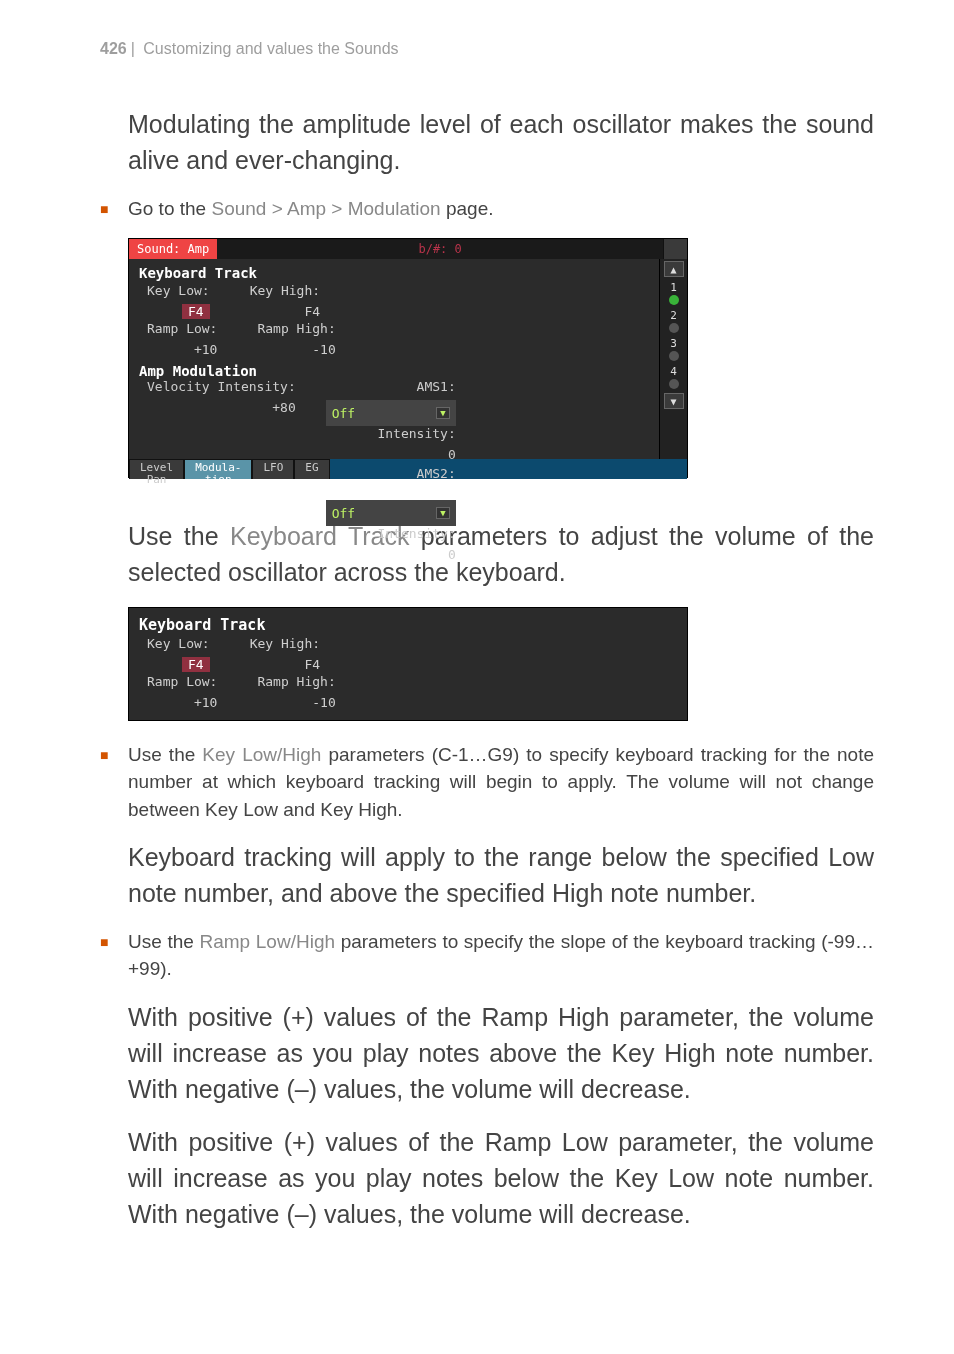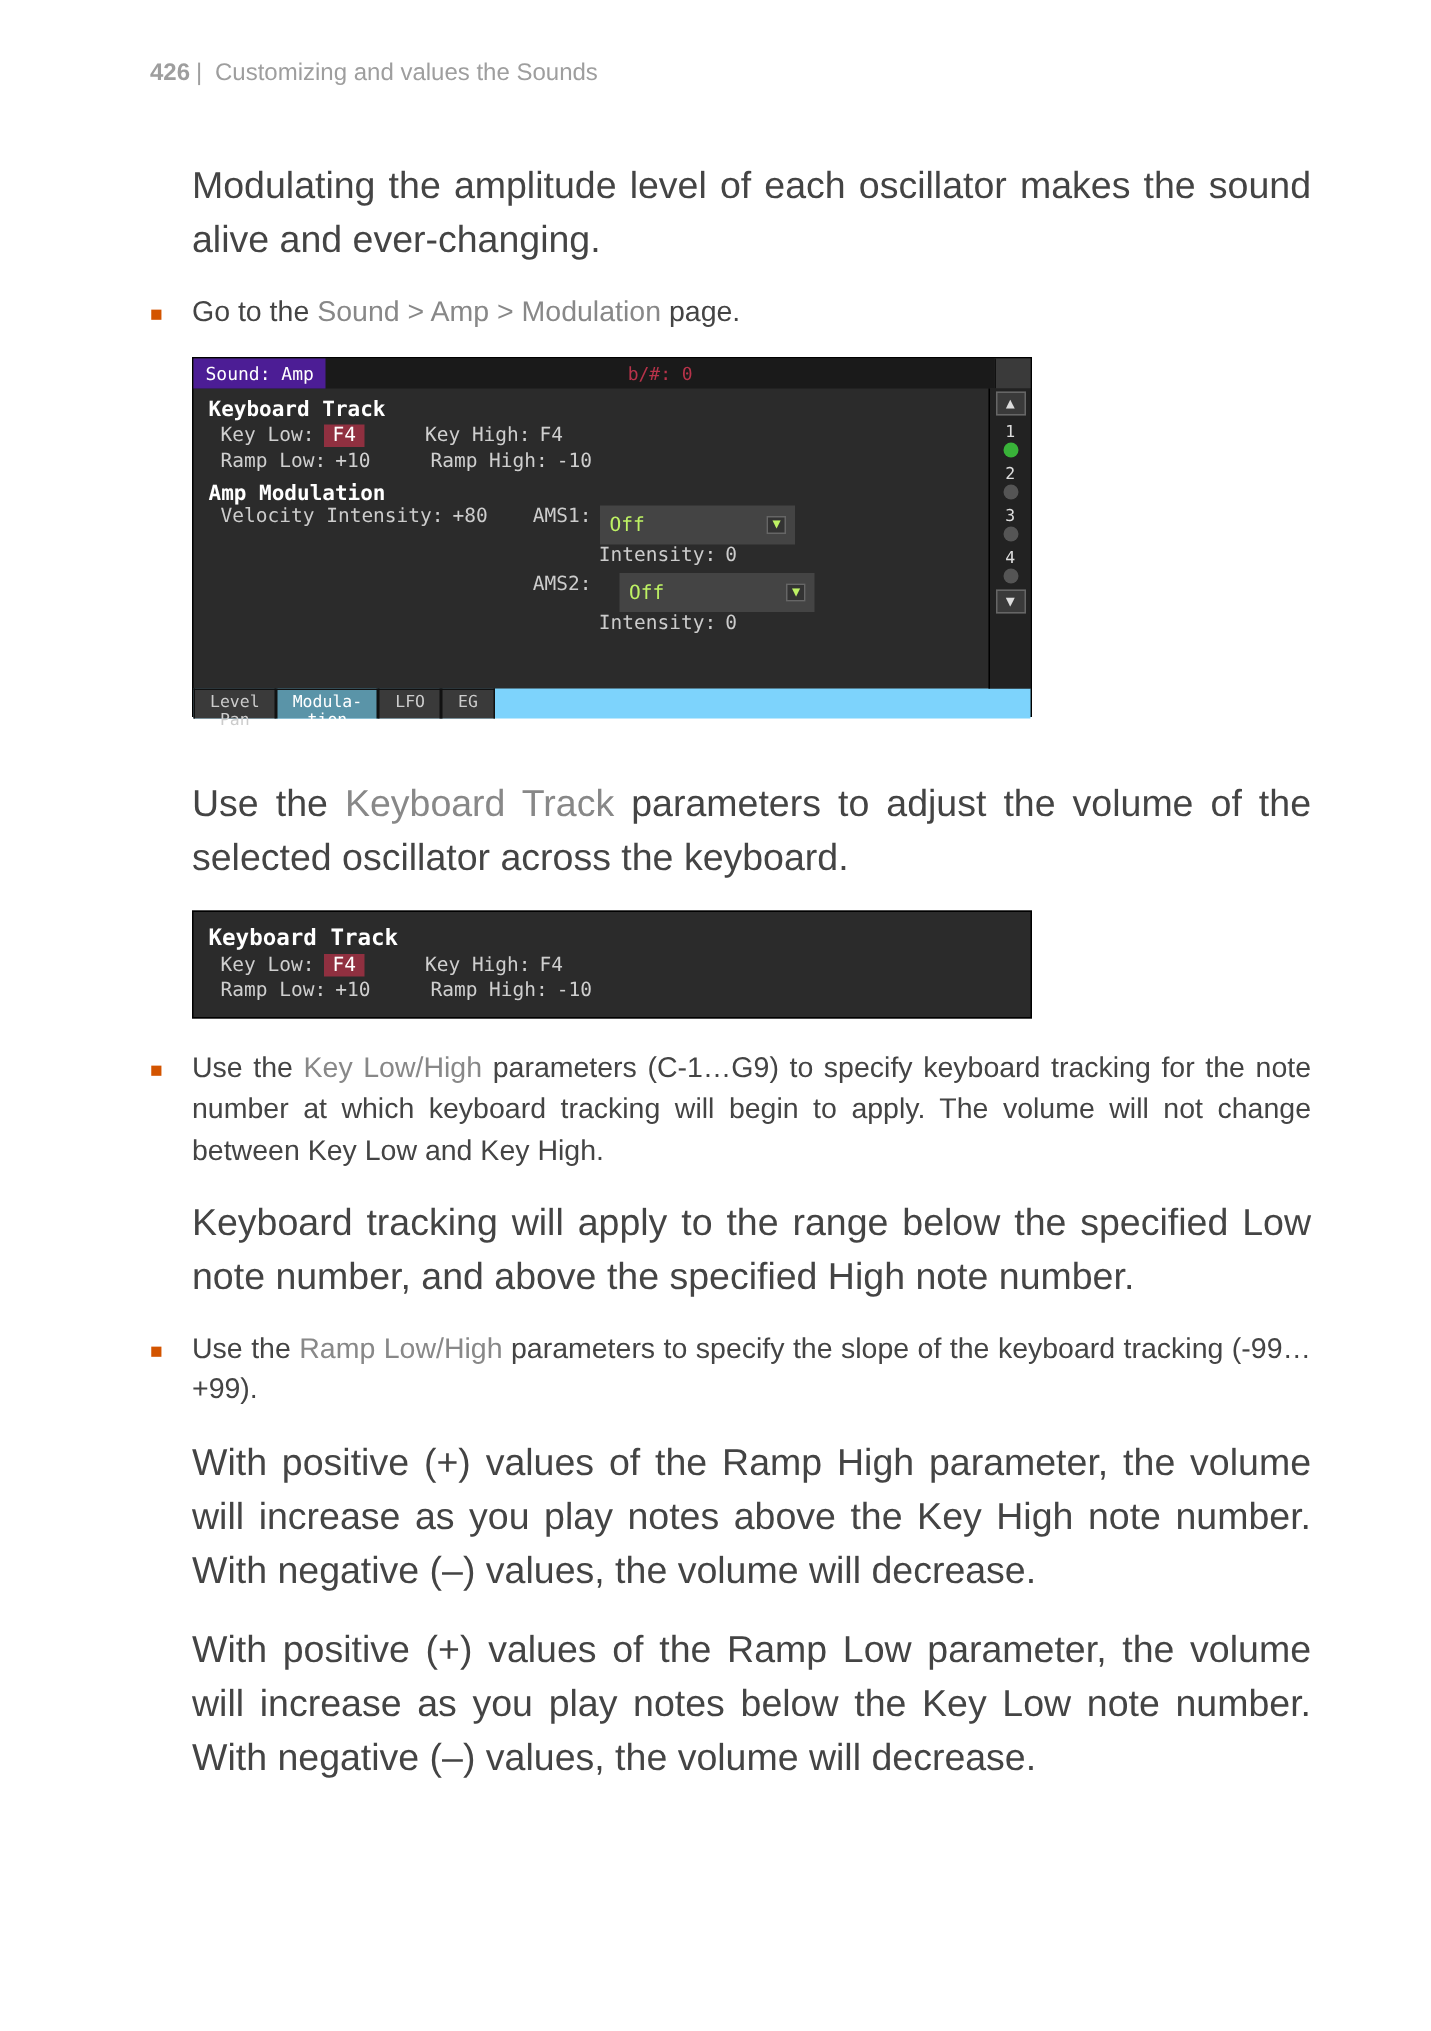--- a/index.html
+++ b/index.html
@@ -75,44 +75,44 @@
     position: relative;
   }
   .ui-titlebar {
     height: 20px;
     background: #1a1a1a;
     display: flex;
     align-items: center;
     font-size: 12px;
   }
   .ui-title-left {
-    background: #4c1d95;
+    background: #ef4444;
     color: #fff;
     padding: 2px 8px;
     height: 20px;
     display: flex;
     align-items: center;
   }
   .ui-title-mid { flex:1; text-align:center; color:#b8334a; }
   .ui-title-right { width: 24px; background:#3a3a3a; height:20px; border-left:1px solid #111;}
   .ui-body { display:flex; height: 200px; }
   .ui-main { flex:1; padding: 4px 10px; }
   .ui-side { width: 28px; background:#222; border-left:1px solid #000; display:flex; flex-direction:column; align-items:center; padding-top:2px; gap:4px;}
   .ui-side .arrow { width:20px; height:16px; background:#3a3a3a; color:#ddd; font-size:10px; display:flex; align-items:center; justify-content:center; border:1px solid #666;}
   .ui-side .led { width:18px; height:24px; display:flex; flex-direction:column; align-items:center; font-size:11px; color:#ddd; gap:1px;}
   .ui-side .dot-on { width:10px; height:10px; border-radius:50%; background:#39b339; }
   .ui-side .dot-off { width:10px; height:10px; border-radius:50%; background:#555; }
   .sect-title { font-weight: bold; color:#fff; font-size:14px; margin-top:2px; }
   .kv-row { display:flex; gap: 40px; font-size:13px; margin:2px 0 2px 8px; color:#cfcfcf;}
-  .kv { display:flex; gap:6px; align-items:flex-start; }
+  .kv { display:flex; gap:6px; align-items:flex-end;flex-direction:column; }
   .hl { background:#903040; color:#fff; padding:0 6px; }
   .sel { display:inline-flex; align-items:center; width:130px; background:#444; padding:0 6px; height:26px; color:#bef264; justify-content:space-between;}
   .sel .dd { font-size:9px; background:#333; padding:0 3px; border:1px solid #666;}
   .amp-block { margin-top:6px; }
-  .ui-tabs { height:20px; display:flex; background:#7dd3fc; }
+  .ui-tabs { height:20px; display:flex; background:#0c4a6e; }
   .ui-tab { padding:2px 10px; font-size:11px; color:#ccc; background:#3a3a3a; border:1px solid #111; border-bottom:none; line-height:12px; text-align:center;}
   .ui-tab.active { background:#5a94a8; color:#fff; }
   h2 {
     font-size: 24px;
     color: #1da6c9;
     font-weight: 500;
     margin: 10px 0 20px 28px;
   }
   
   .kt-shot {

